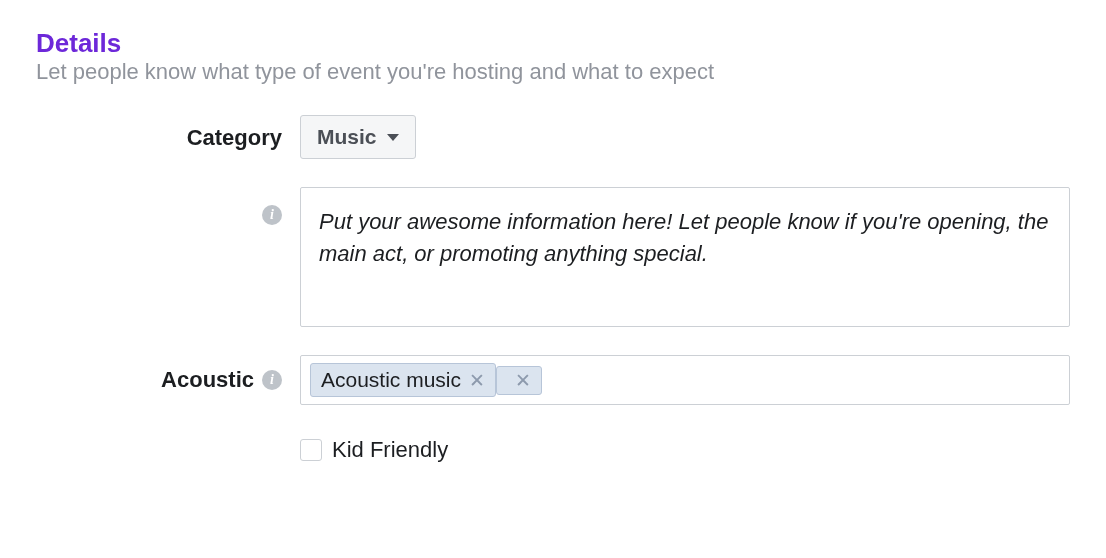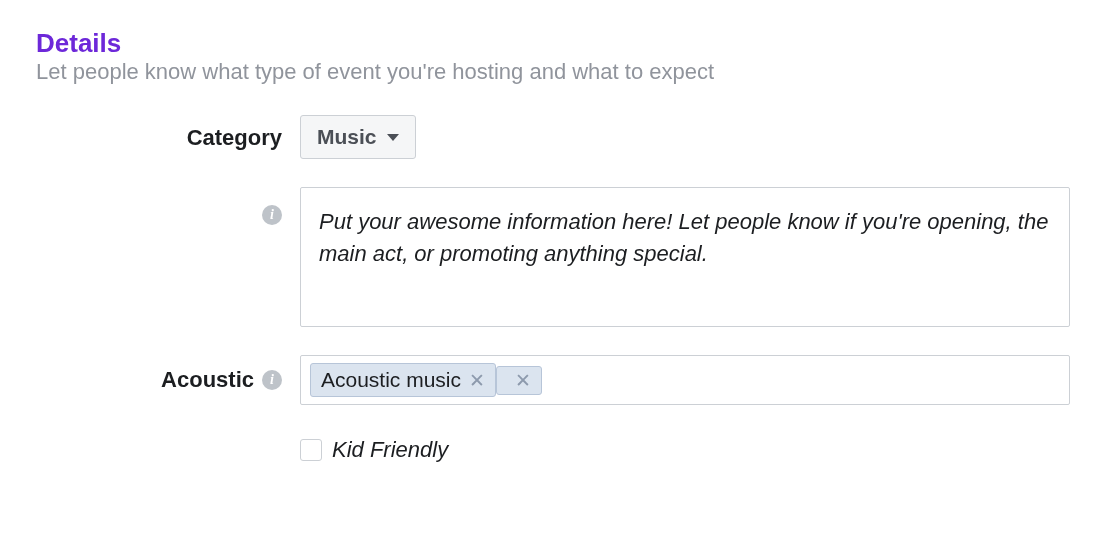--- a/index.html
+++ b/index.html
@@ -134,21 +134,20 @@
       height: 22px;
       border: 1px solid #ccd0d5;
       border-radius: 3px;
       background: #fff;
       margin-right: 10px;
       cursor: pointer;
     }
     .checkbox-label {
       font-size: 22px;
       color: #1c1e21;
-      font-style: italic;
     }
     .row-category .form-label-col { padding-top: 10px; justify-content: flex-end; }
     .row-description .form-label-col { padding-top: 18px; }
     .row-keywords .form-label-col { padding-top: 12px; }
     .row-kid { margin-bottom: 0; }
   </style>
 </head>
 <body>
 
 <div>

